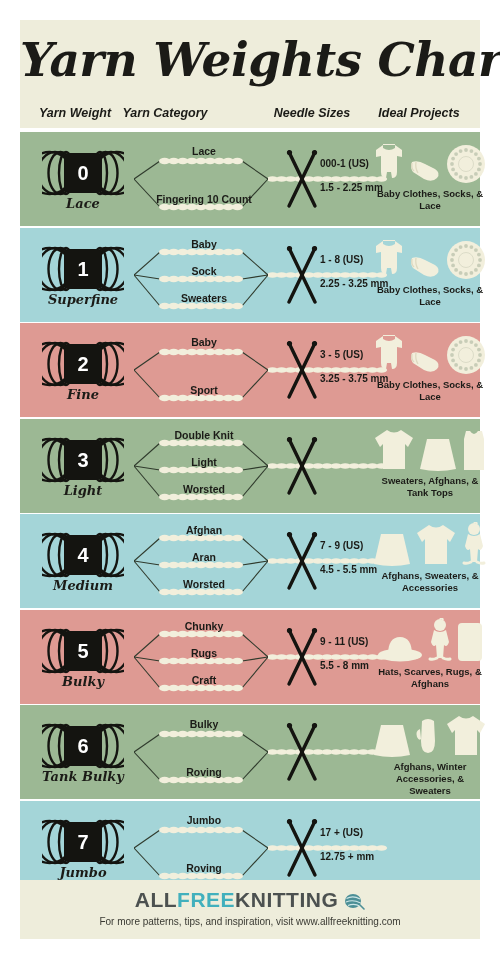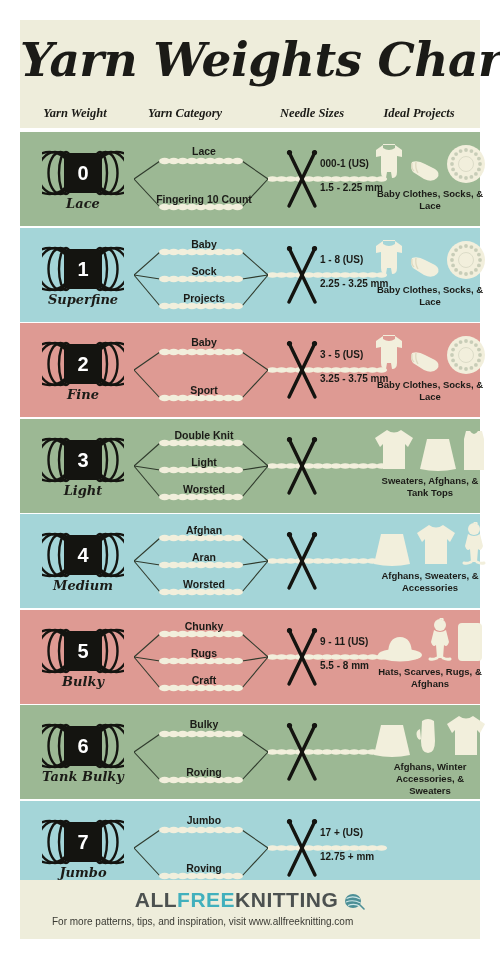--- a/index.html
+++ b/index.html
@@ -31,30 +31,30 @@
     line-height: 56px;
     letter-spacing: -0.5px;
     color: #1b1b17;
     white-space: nowrap;
   }
   .colheads {
     position: absolute; left: 0; top: 86px; width: 460px; height: 18px;
   }
   .colhead {
     position: absolute;
-    font-family: Liberation Serif, serif;
+    font-family: Liberation Sans, sans-serif;
     font-style: italic;
     font-weight: bold;
     font-size: 12.5px;
     color: #1b1b17;
     white-space: nowrap;
     text-align: center;
   }
   .ch0 { left: 0px;   width: 110px; }
-  .ch1 { left: 100px;  width: 130px; text-align: center; }
+  .ch1 { left: 80px;  width: 130px; text-align: center; }
   .ch2 { left: 232px; width: 120px; }
   .ch3 { left: 338px; width: 122px; }
 
   
   .row {
     position: absolute; left: 20px;
     width: 460px; height: 94px;
   }
   .row.green  { background: #9cb894; }
   .row.teal   { background: #a4d5d8; }
@@ -136,25 +136,25 @@
     font-family: "Liberation Sans", sans-serif;
     font-weight: bold; font-size: 21px;
     letter-spacing: 0.5px;
     color: #4c5150;
     white-space: nowrap;
   }
   .logo .free { color: #41b0bd; }
   .logo-icon { display: inline-block; vertical-align: -3px; margin-left: 5px; }
   .tagline {
     position: absolute; left: 0; top: 36px; width: 460px;
+    text-align: center;
     font-family: "Liberation Sans", sans-serif;
     font-size: 10px;
     color: #3a3a33;
     white-space: nowrap;
-    padding-left: 32px;
   }
 </style>
 </head>
 <body>
 
 <div id="poster">
 
   <div class="header">
     <div class="title">Yarn Weights Chart</div>
     <div class="colheads">
@@ -336,21 +336,21 @@
                 <ellipse cx="31.9" cy="0" rx="5.6" ry="3.3" fill="#f2efdc"></ellipse>
                 <ellipse cx="41.0" cy="0" rx="5.6" ry="3.3" fill="#f2efdc"></ellipse>
                 <ellipse cx="50.1" cy="0" rx="5.6" ry="3.3" fill="#f2efdc"></ellipse>
                 <ellipse cx="59.2" cy="0" rx="5.6" ry="3.3" fill="#f2efdc"></ellipse>
                 <ellipse cx="68.3" cy="0" rx="5.6" ry="3.3" fill="#f2efdc"></ellipse>
                 <ellipse cx="77.4" cy="0" rx="5.6" ry="3.3" fill="#f2efdc"></ellipse>
               </g>
             </svg></div>
           <div class="cat-label c0">Baby</div>
           <div class="cat-label c1">Sock</div>
-          <div class="cat-label c2">Projects</div>
+          <div class="cat-label c2">Sweaters</div>
         </div>
         <div style="position: absolute; left: 248px; top: 40px;"><svg width="120" height="14" viewBox="0 0 120 14">
             <g transform="translate(0,7) rotate(0.00)">
               <ellipse cx="4.5" cy="0" rx="5.6" ry="2.8" fill="#f2efdc"></ellipse>
               <ellipse cx="13.6" cy="0" rx="5.6" ry="2.8" fill="#f2efdc"></ellipse>
               <ellipse cx="22.7" cy="0" rx="5.6" ry="2.8" fill="#f2efdc"></ellipse>
               <ellipse cx="31.8" cy="0" rx="5.6" ry="2.8" fill="#f2efdc"></ellipse>
               <ellipse cx="40.8" cy="0" rx="5.6" ry="2.8" fill="#f2efdc"></ellipse>
               <ellipse cx="49.9" cy="0" rx="5.6" ry="2.8" fill="#f2efdc"></ellipse>
               <ellipse cx="59.0" cy="0" rx="5.6" ry="2.8" fill="#f2efdc"></ellipse>
@@ -715,20 +715,24 @@
               <ellipse cx="104.4" cy="0" rx="5.6" ry="2.8" fill="#f2efdc"></ellipse>
               <ellipse cx="113.5" cy="0" rx="5.6" ry="2.8" fill="#f2efdc"></ellipse>
             </g>
           </svg></div>
         <div class="needles"><svg width="40" height="62" viewBox="0 0 40 62">
             <path d="M7 4 L33 58" stroke="#141410" stroke-width="3.4" stroke-linecap="round" fill="none"></path>
             <path d="M33 4 L7 58" stroke="#141410" stroke-width="3.4" stroke-linecap="round" fill="none"></path>
             <circle cx="7.5" cy="4.5" r="2.6" fill="#141410"></circle>
             <circle cx="32.5" cy="4.5" r="2.6" fill="#141410"></circle>
           </svg></div>
+        <div class="sizes">
+          <div class="size-line size-us">7 - 9 (US)</div>
+          <div class="size-line size-mm">4.5 - 5.5 mm</div>
+        </div>
         <div class="projects">
           <div class="proj-icons" style="display:flex;align-items:flex-end;justify-content:center;gap:4px;">
             <span style="display:inline-flex;align-items:flex-end;">
               <svg width="38" height="34" viewBox="0 0 38 34">
                 <path d="M8 2 L30 2 L37 32 Q19 36 1 32 Z" fill="#f2efdc"></path>
               </svg>
             </span>
             <span style="display:inline-flex;align-items:flex-end;">
               <svg width="42" height="44" viewBox="0 0 42 44">
                 <path d="M14 3 Q21 8 28 3 L40 11 L35 20 L32 17 L32 42 L10 42 L10 17 L7 20 L2 11 Z" fill="#f2efdc"></path>

